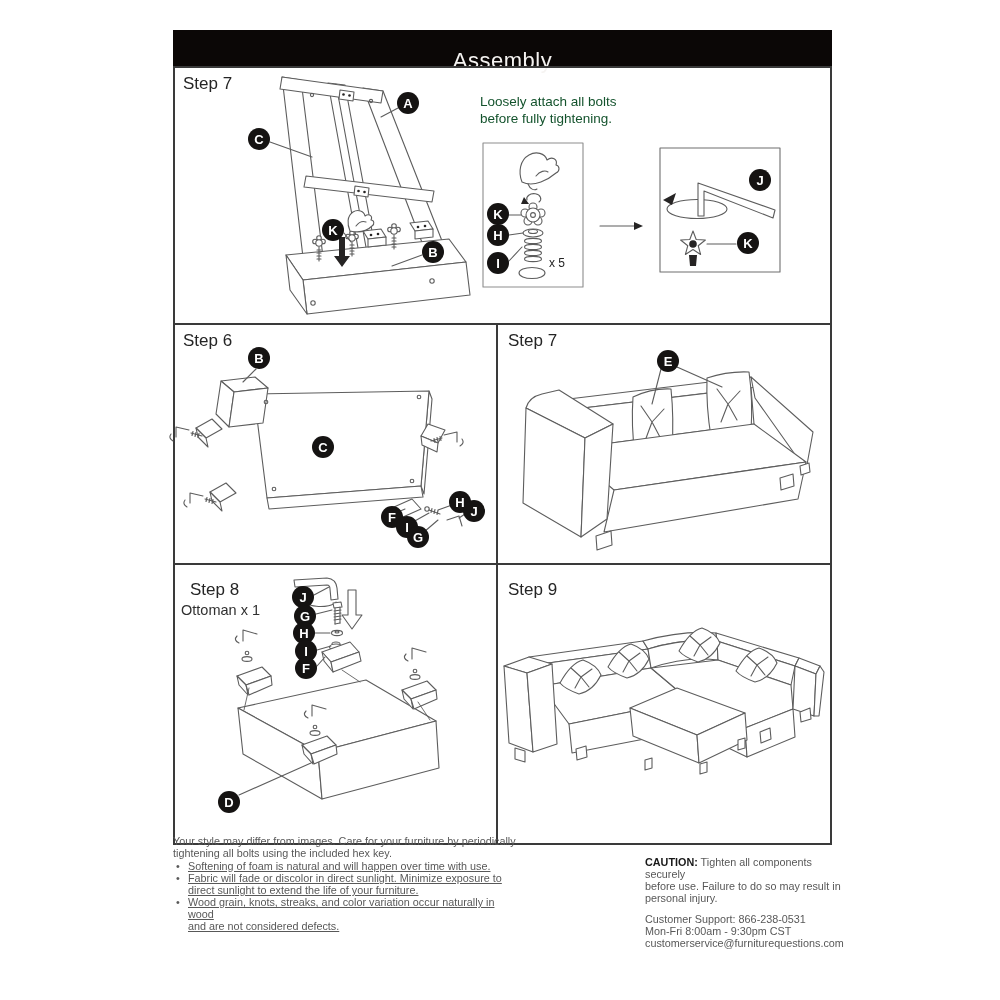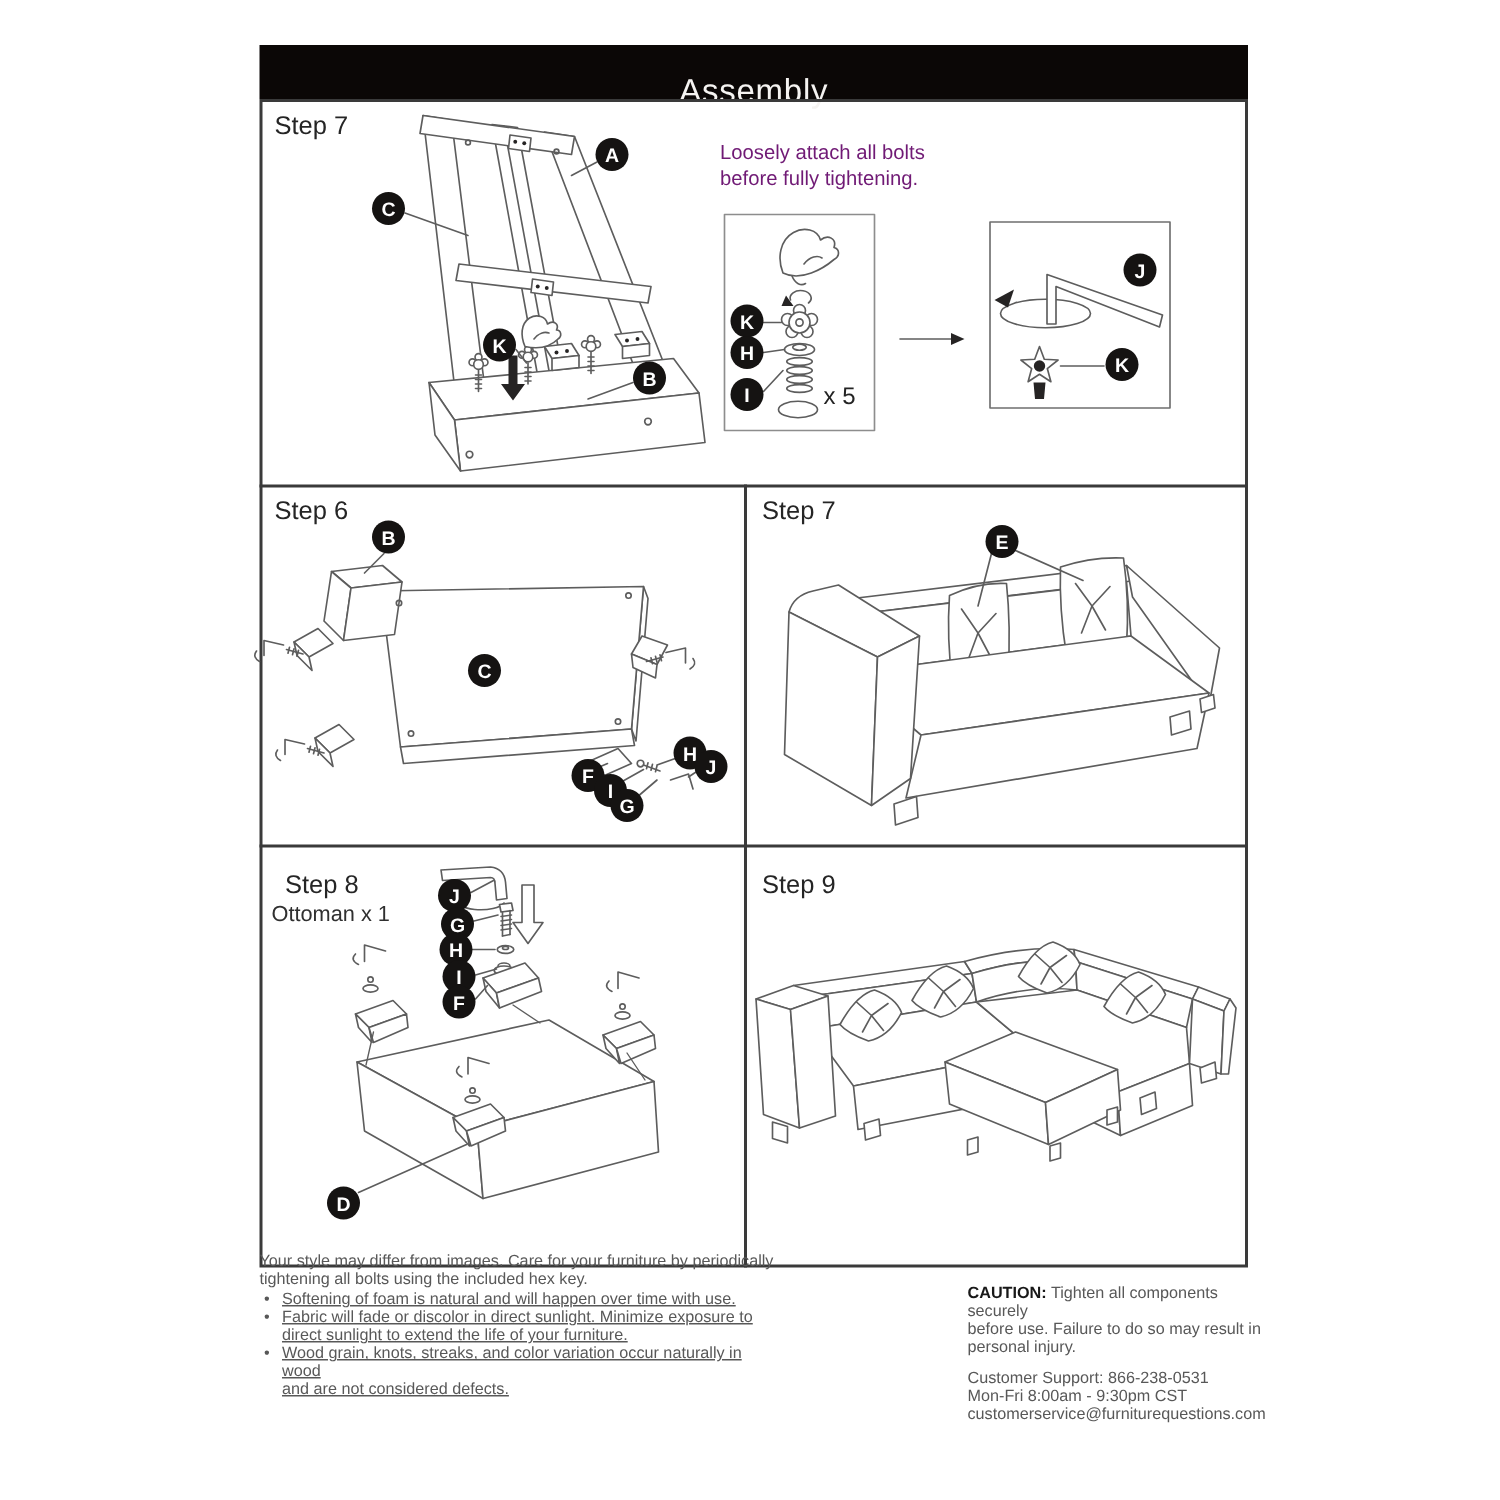--- a/index.html
+++ b/index.html
@@ -12,22 +12,22 @@
               display:flex;align-items:center;justify-content:center;}
   .header-title{color:#f5f3f1;font-size:22px;letter-spacing:.5px;margin-top:26px;}
 
   
   .grid{left:173px;top:66px;width:659px;height:779px;border:2px solid #3a3a3a;box-sizing:border-box;}
   .hline{background:#3a3a3a;height:2px;}
   .vline{background:#3a3a3a;width:2px;}
 
   .step-label{font-size:17px;color:#252525;}
   .sub-label{font-size:14.5px;color:#303030;}
-  .note{font-size:13.5px;color:#701a75;line-height:17px;white-space:pre-line;}
-  .qty{font-size:16px;color:#242424;text-align:center;}
+  .note{font-size:13.5px;color:#14532d;line-height:17px;white-space:pre-line;}
+  .qty{font-size:12px;color:#242424;text-align:center;}
 
   
   .badge{width:22px;height:22px;margin:-11px 0 0 -11px;border-radius:50%;
          background:#151312;color:#fff;font-size:13px;font-weight:bold;
          display:flex;align-items:center;justify-content:center;z-index:5;}
 
   svg.art{left:0;top:0;z-index:1;}
   .art *{vector-effect:non-scaling-stroke;}
   .art path,.art circle,.art ellipse,.art line,.art polyline,.art polygon,.art rect
     {stroke:#5d5d5d;stroke-width:1.1;fill:none;stroke-linecap:round;stroke-linejoin:round;}

